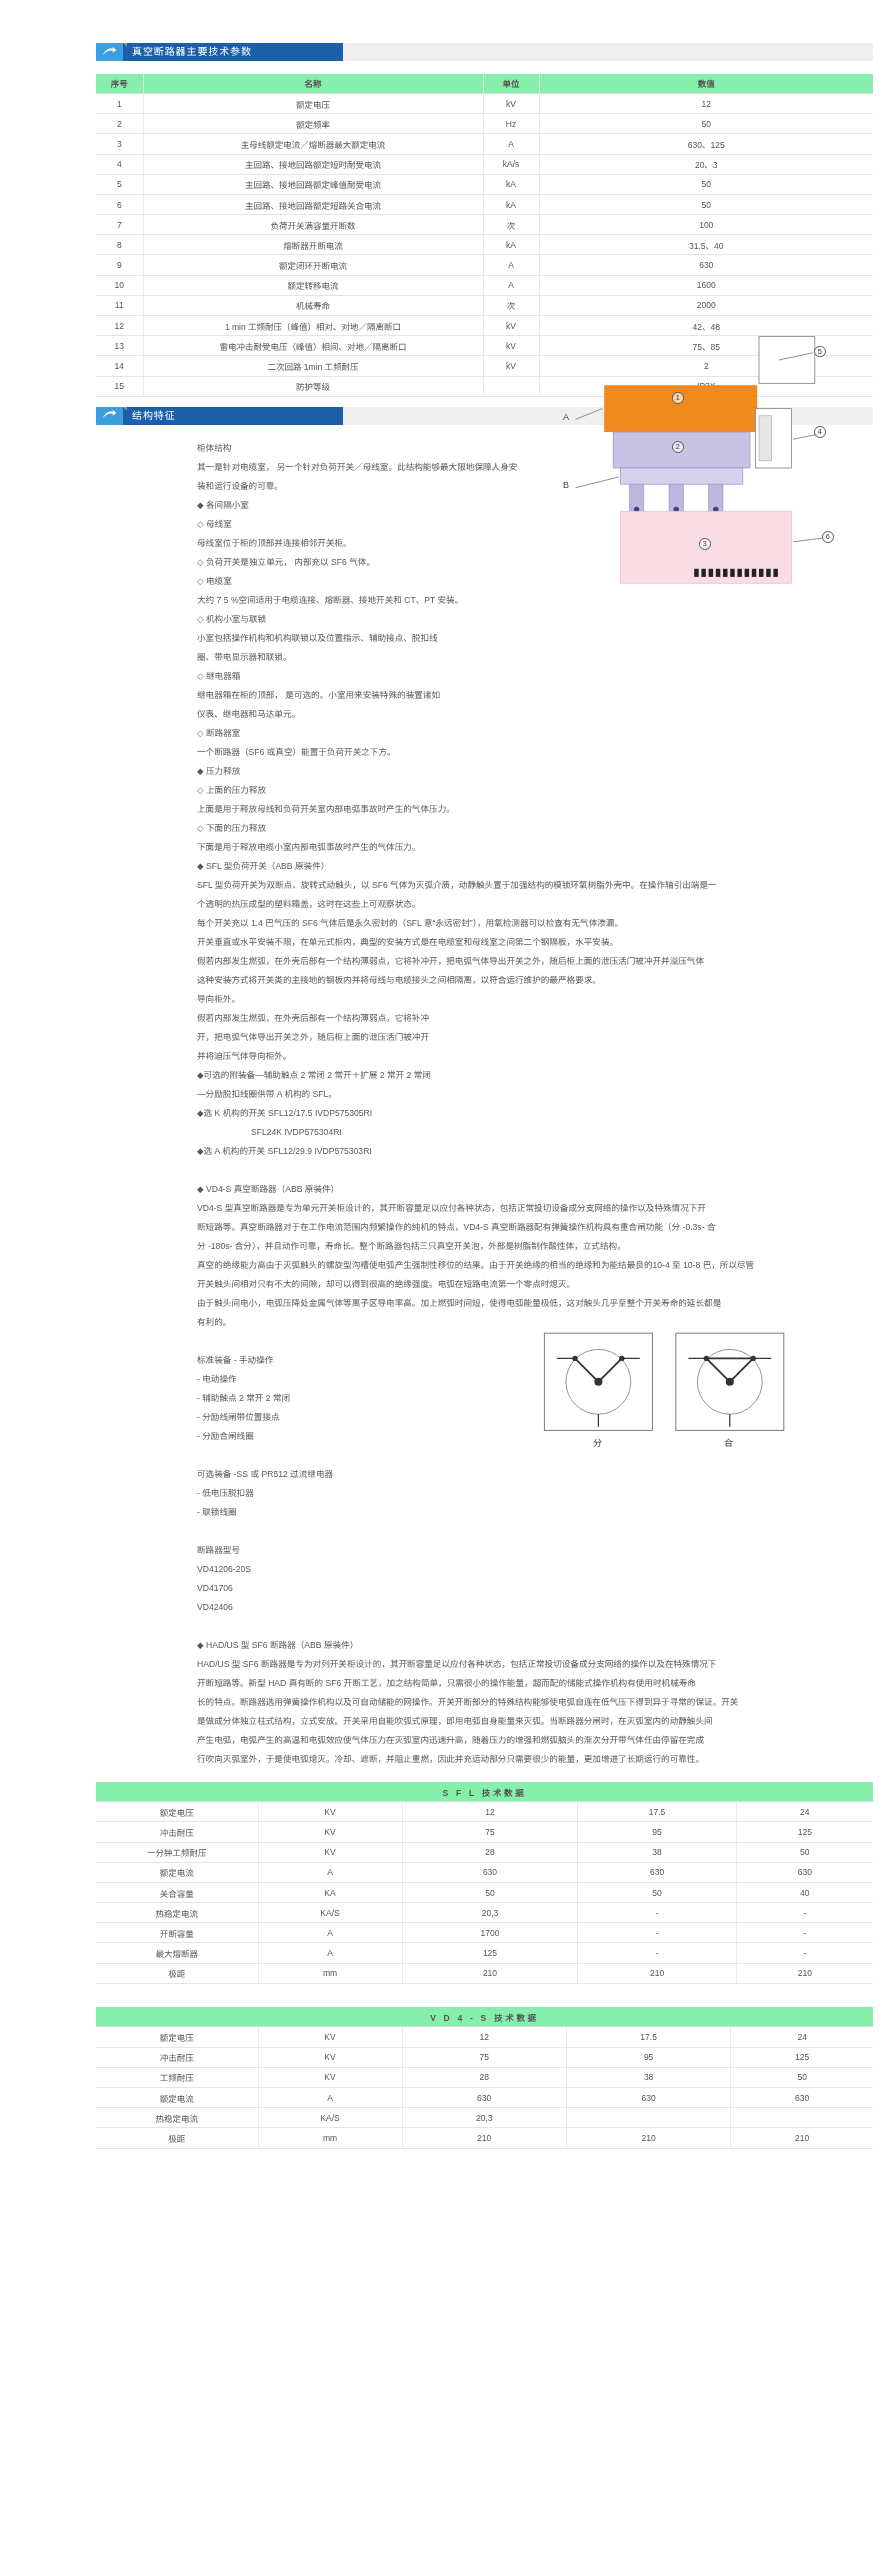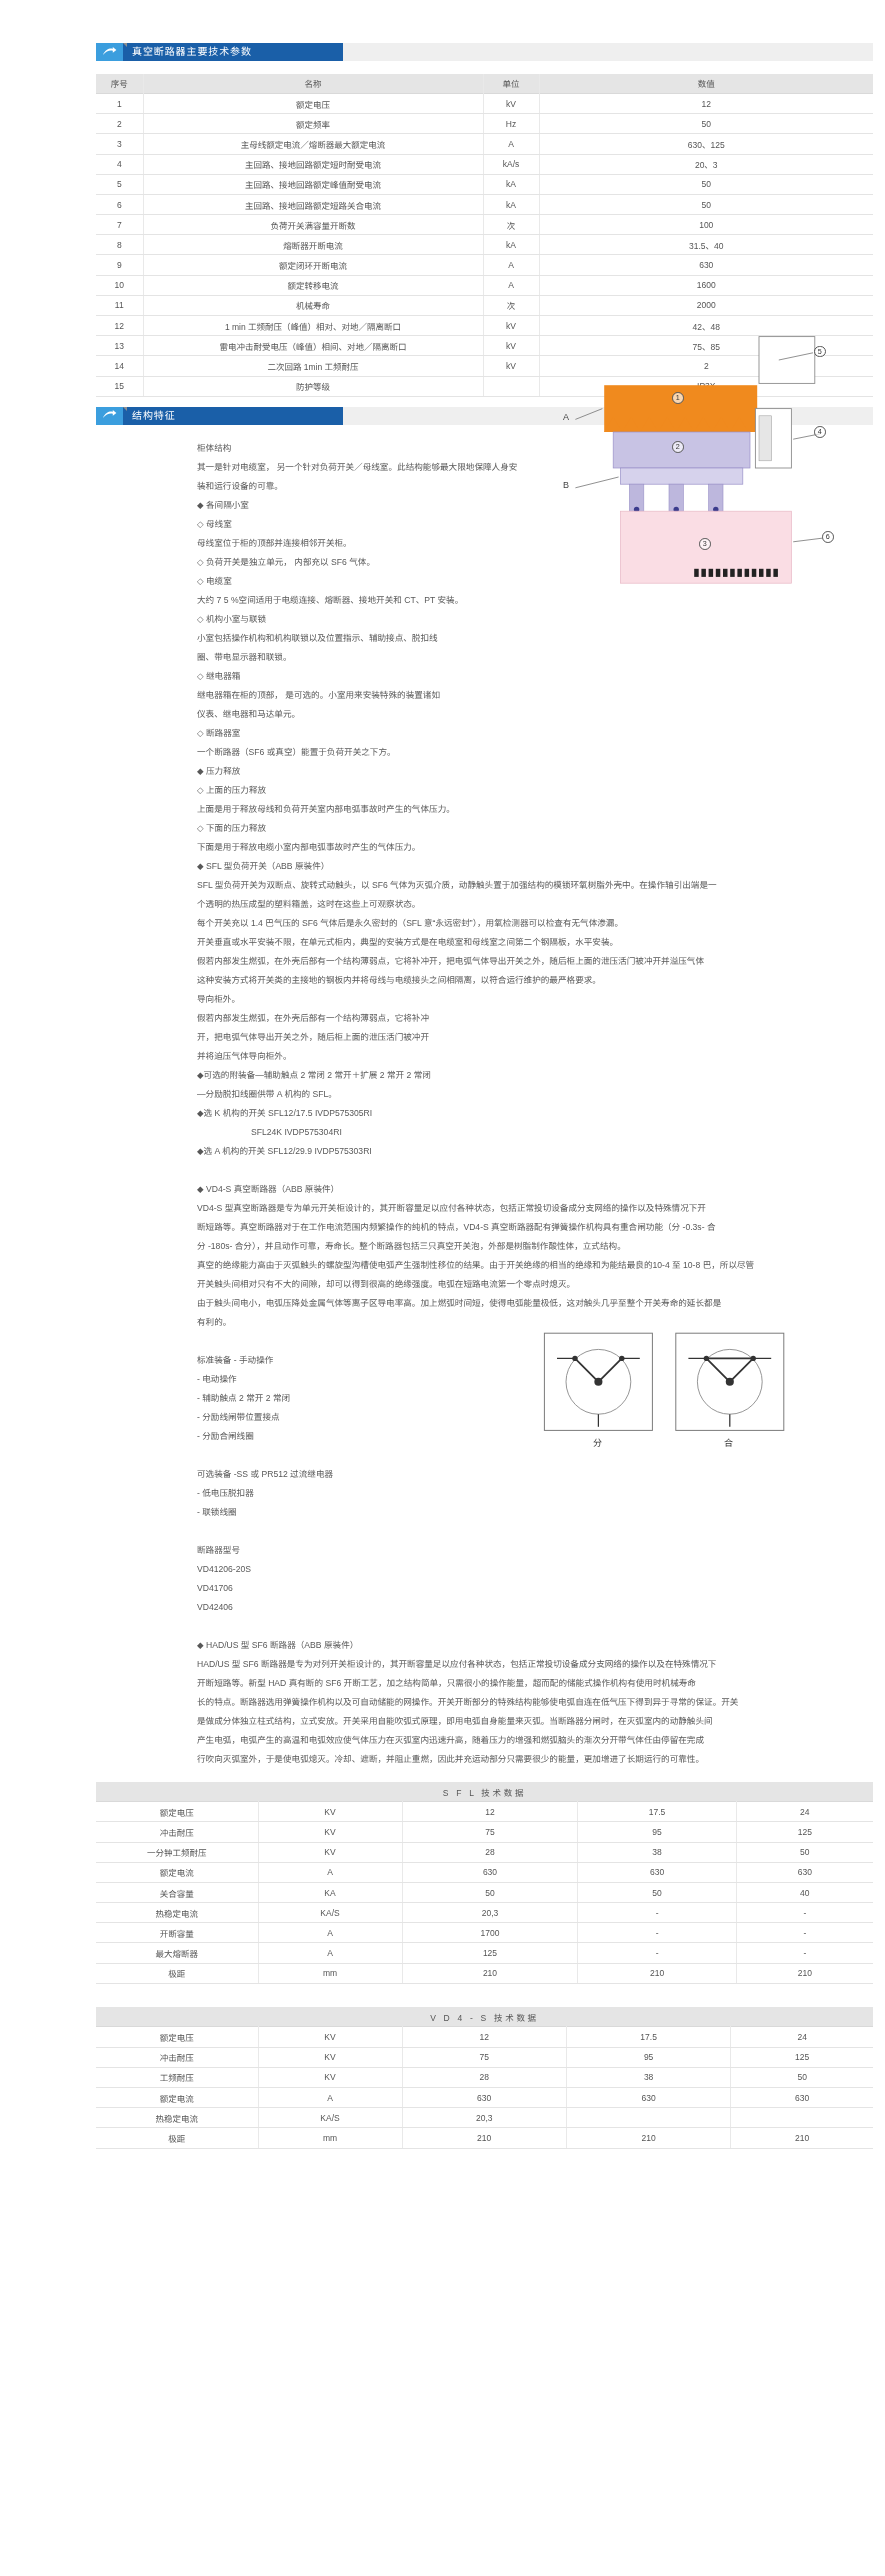--- a/index.html
+++ b/index.html
@@ -80,23 +80,23 @@
 
   
   table.spec {
     border-collapse: collapse;
     width: 777px;
     margin-left: 56px;
     font-size: 8.5px;
     color: #555;
   }
   table.spec th {
-    background: #e5e5e5;
+    background: #86efac;
     color: #555;
-    font-weight: normal;
+    font-weight: bold;
     padding: 3.6px 1.8px;
     border: none;
     font-size: 8.5px;
     text-align: center;
   }
   table.spec td {
     padding: 3.6px 1.8px;
     text-align: center;
     border-bottom: 0.9px solid #e4e4e4;
     border-right: 0.9px solid #e9e9e9;

